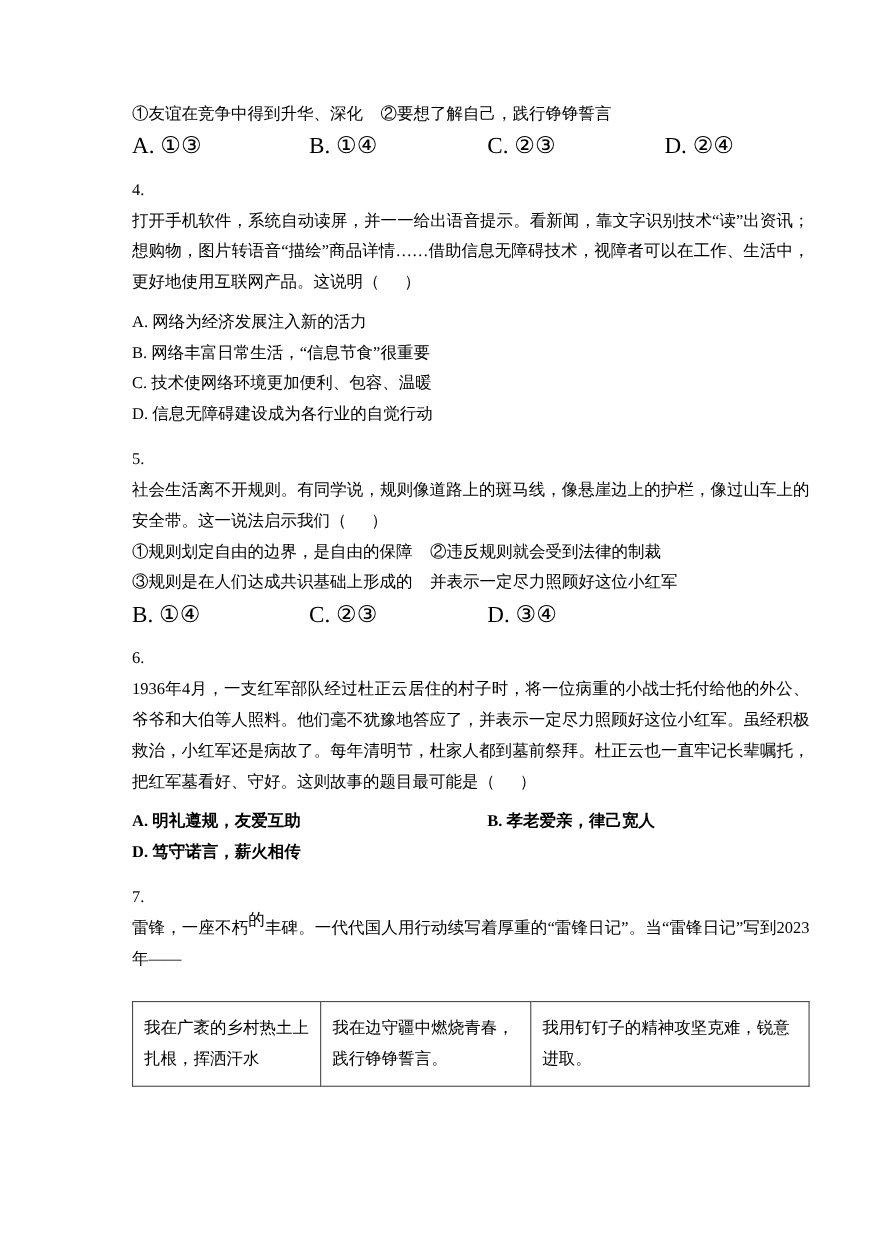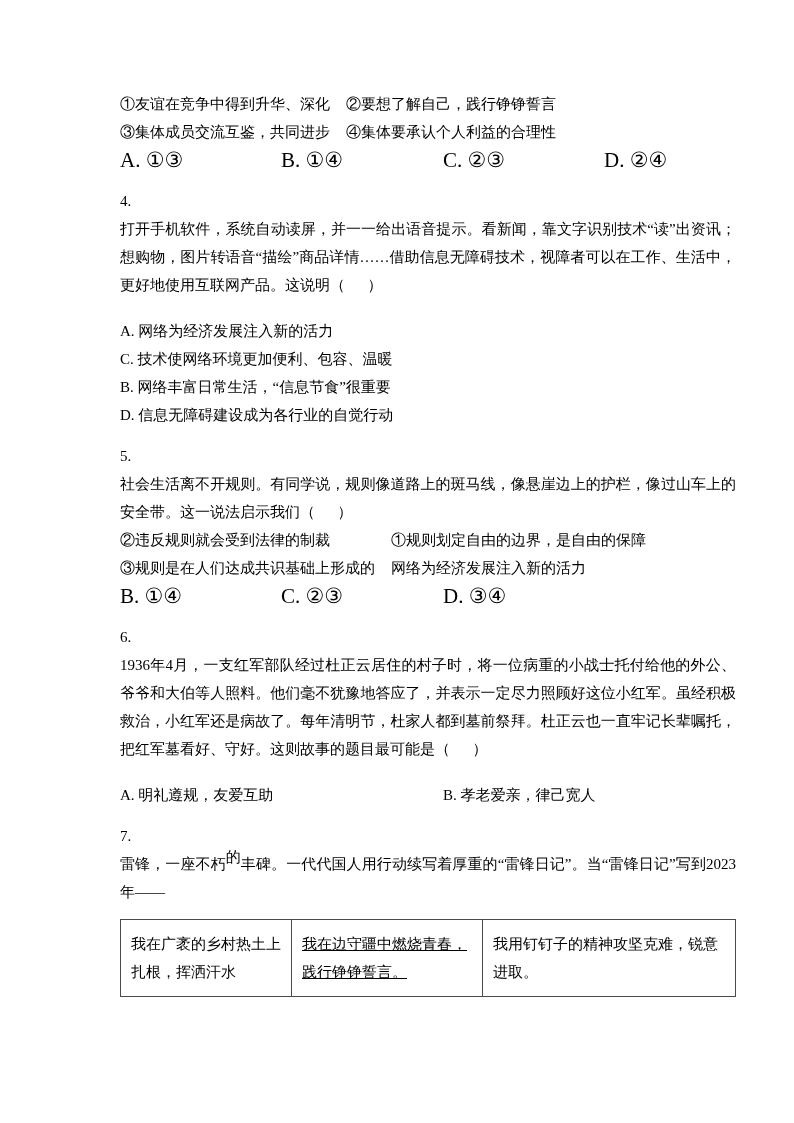--- a/index.html
+++ b/index.html
@@ -44,100 +44,98 @@
     display: grid;
     grid-template-columns: 161px 162px 161px 1fr;
     font-size: 21px;
     line-height: 28px;
   }
   .two-col-options {
     display: grid;
     grid-template-columns: 323px 1fr;
     font-size: 15px;
     line-height: 28px;
+    font-weight: bold;
   }
-  .opts-start { margin-top: 18px; }
+  .opts-start { margin-top: 8px; }
   .raised {
     position: relative;
     top: -7px;
   }
   .ans-table {
     border-collapse: collapse;
     table-layout: fixed;
     width: 552px;
-    margin-top: 13px;
+    margin-top: 24px;
   }
   .ans-table td {
     border: 1px solid #4a4a4a;
     padding: 10px 10px;
     font-size: 15px;
     line-height: 28px;
     vertical-align: middle;
     word-break: break-all;
     text-align: left;
   }
   .ans-table td.col-1 { width: 150px; }
-  .ans-table td.col-2 { width: 170px; text-decoration: underline; }
+  .ans-table td.col-2 { width: 170px; }
   .ans-table td.col-3 { width: 232px; }
 </style>
 </head>
 <body>
 
 <div class="page">
 
   <section>
     <div class="pair-row q3-pairs">
       <span>①友谊在竞争中得到升华、深化</span>
       <span>②要想了解自己，践行铮铮誓言</span>
-    </div>
-    <div class="pair-row q3-pairs">
-      <span>③集体成员交流互鉴，共同进步</span>
-      <span>④集体要承认个人利益的合理性</span>
     </div>
     <div class="choice-row">
       <span>A. ①③</span>
       <span>B. ①④</span>
       <span>C. ②③</span>
       <span>D. ②④</span>
     </div>
   </section>
 
   <section>
     <div class="line qnum">4.</div>
     <div class="line">打开手机软件，系统自动读屏，并一一给出语音提示。看新闻，靠文字识别技术“读”出资讯；想购物，图片转语音“描绘”商品详情……借助信息无障碍技术，视障者可以在工作、生活中，更好地使用互联网产品。这说明（      ）</div>
     <div class="line opts-start">A. 网络为经济发展注入新的活力</div>
+    <div class="line">B. 网络丰富日常生活，“信息节食”很重要</div>
     <div class="line">C. 技术使网络环境更加便利、包容、温暖</div>
-    <div class="line">B. 网络丰富日常生活，“信息节食”很重要</div>
     <div class="line">D. 信息无障碍建设成为各行业的自觉行动</div>
   </section>
 
   <section>
     <div class="line qnum">5.</div>
     <div class="line">社会生活离不开规则。有同学说，规则像道路上的斑马线，像悬崖边上的护栏，像过山车上的安全带。这一说法启示我们（      ）</div>
     <div class="pair-row q5-pairs">
+      <span>①规则划定自由的边界，是自由的保障</span>
       <span>②违反规则就会受到法律的制裁</span>
-      <span>①规则划定自由的边界，是自由的保障</span>
     </div>
     <div class="pair-row q5-pairs">
       <span>③规则是在人们达成共识基础上形成的</span>
-      <span>网络为经济发展注入新的活力</span>
+      <span>并表示一定尽力照顾好这位小红军</span>
     </div>
     <div class="choice-row">
       <span>B. ①④</span>
       <span>C. ②③</span>
       <span>D. ③④</span>
     </div>
   </section>
 
   <section>
     <div class="line qnum">6.</div>
     <div class="line">1936年4月，一支红军部队经过杜正云居住的村子时，将一位病重的小战士托付给他的外公、爷爷和大伯等人照料。他们毫不犹豫地答应了，并表示一定尽力照顾好这位小红军。虽经积极救治，小红军还是病故了。每年清明节，杜家人都到墓前祭拜。杜正云也一直牢记长辈嘱托，把红军墓看好、守好。这则故事的题目最可能是（      ）</div>
     <div class="two-col-options opts-start">
       <span>A. 明礼遵规，友爱互助</span>
       <span>B. 孝老爱亲，律己宽人</span>
+      <span>D. 笃守诺言，薪火相传</span>
     </div>
   </section>
 
   <section>
     <div class="line qnum">7.</div>
     <div class="line"><span>雷锋，一座不朽</span><span class="raised">的</span><span>丰碑。一代代国人用行动续写着厚重的“雷锋日记”。当“雷锋日记”写到2023年——</span></div>
     <table class="ans-table">
       <tbody>
         <tr>
           <td class="col-1">我在广袤的乡村热土上扎根，挥洒汗水</td>

